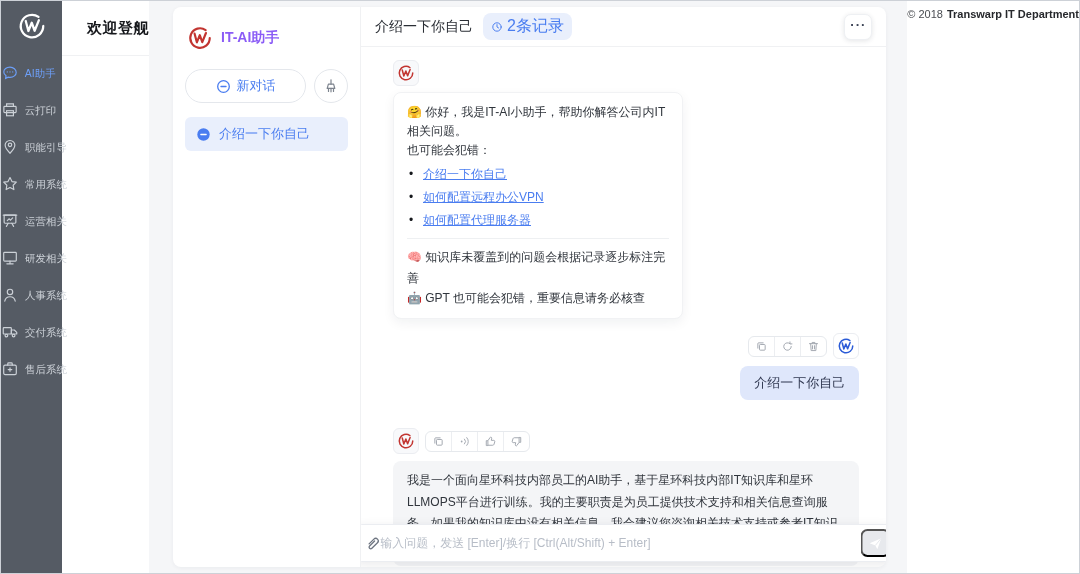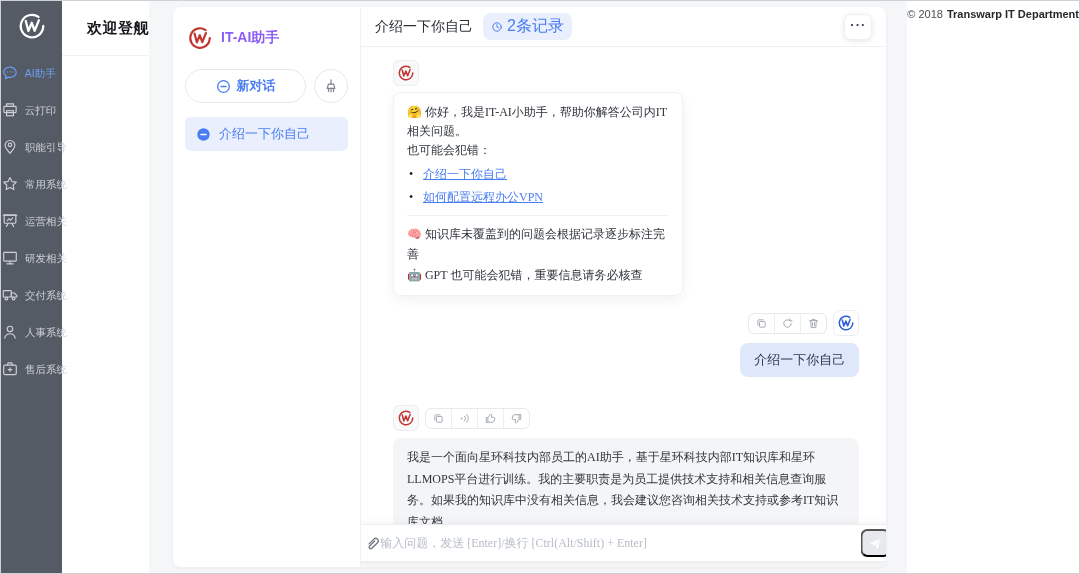--- a/index.html
+++ b/index.html
@@ -29,40 +29,40 @@
   .card { height:100%; background:#fff; border-radius:8px; box-shadow:0 1px 4px rgba(20,30,50,.05);
           display:flex; overflow:hidden; }
 
   
   .convo-panel { width:188px; border-right:1px solid #f0f1f3; padding:16px 12px 0; flex-shrink:0; }
   .brand { display:flex; align-items:center; gap:8px; padding:2px 2px 18px; }
   .brand .name { font-size:14px; font-weight:700; color:#8b5cf6; }
   .panel-actions { display:flex; align-items:center; gap:8px; }
   .new-chat-btn { flex:1; height:34px; border:1px solid #e4e7ec; border-radius:17px; background:#fff;
                   display:flex; align-items:center; justify-content:center; gap:6px;
-                  color:#4a7df0; font-size:13px; cursor:pointer;font-weight:bold; }
+                  color:#4a7df0; font-size:13px; cursor:pointer; }
   .broom-btn { width:34px; height:34px; border:1px solid #e4e7ec; border-radius:50%; background:#fff;
                display:flex; align-items:center; justify-content:center; color:#7d848e; cursor:pointer; }
   .convo-item { margin-top:14px; height:34px; background:#e9effc; border-radius:6px;
                 display:flex; align-items:center; gap:8px; padding:0 11px;
                 color:#4a7df0; font-size:13px; cursor:pointer; }
 
   
   .chat-area { flex:1; display:flex; flex-direction:column; position:relative; min-width:0; }
   .chat-header { height:40px; border-bottom:1px solid #f0f1f3; display:flex; align-items:center;
                  gap:10px; padding:0 14px; flex-shrink:0; }
   .chat-title { font-size:14px; color:#2a2e35; }
   .badge { display:inline-flex; align-items:center; gap:4px; background:#e9effc; color:#4a7df0;
            font-size:16px; padding:3px 8px; border-radius:8px; }
   .spacer { flex:1; }
   .more-btn { width:28px; height:26px; background:#fff; border:1px solid #eef0f3; border-radius:7px;
               box-shadow:0 1px 5px rgba(30,40,60,.12); color:#3a4254; font-weight:700; font-size:13px;
               display:flex; align-items:center; justify-content:center; letter-spacing:1px; cursor:pointer; padding-bottom:5px;}
 
-  .chat-body { flex:1; padding:13px 27px 0 32px; position:relative; overflow:hidden; font-size:12px;font-family:Liberation Serif, serif; }
+  .chat-body { flex:1; padding:13px 27px 0 32px; position:relative; overflow:hidden; font-size:12px; }
 
   .avatar { width:26px; height:26px; border-radius:6px; border:1px solid #ebedf1;
             display:flex; align-items:center; justify-content:center; flex-shrink:0; }
   .avatar.assistant { background:#f8f9fb; color:#c23531; }
   .avatar.user { background:#fff; color:#2b5bd7; }
 
   .welcome-bubble { margin-top:6px; width:290px; background:#fff; border:1px solid #f1f2f4; border-radius:8px;
                     box-shadow:0 4px 12px rgba(25,35,55,.06); padding:10px 13px;
                     color:#30353c; line-height:1.6; }
   .welcome-bubble ul { list-style:none; margin:3px 0 2px; }
@@ -172,38 +172,38 @@
       <svg width="18" height="18" viewBox="0 0 20 20" fill="none" stroke="currentColor" stroke-width="1.3" stroke-linecap="round">
         <rect x="3" y="3.8" width="14" height="9.7" rx="1"></rect>
           <path d="M10 13.5v3M6.5 16.5h7"></path>
       </svg>
     </span>
     <span class="lbl">研发相关</span>
   </div>
 
   <div class="side-item">
     <span>
+      <svg width="18" height="18" viewBox="0 0 20 20" fill="none" stroke="currentColor" stroke-width="1.3" stroke-linecap="round">
+        <circle cx="10" cy="6.6" r="3"></circle>
+          <path d="M4.2 16.8c.6-3.4 3-4.9 5.8-4.9s5.2 1.5 5.8 4.9"></path>
+      </svg>
+    </span>
+    <span class="lbl">人事系统</span>
+  </div>
+
+  <div class="side-item">
+    <span>
       <svg width="18" height="18" viewBox="0 0 20 20" fill="none" stroke="currentColor" stroke-width="1.3" stroke-linejoin="round">
         <rect x="2.5" y="5.2" width="9" height="7" rx=".8"></rect>
           <path d="M11.5 7.8h3.3l2.7 2.6v1.8h-6z"></path>
           <circle cx="6" cy="14" r="1.5"></circle>
           <circle cx="14" cy="14" r="1.5"></circle>
       </svg>
     </span>
     <span class="lbl">交付系统</span>
-  </div>
-
-  <div class="side-item">
-    <span>
-      <svg width="18" height="18" viewBox="0 0 20 20" fill="none" stroke="currentColor" stroke-width="1.3" stroke-linecap="round">
-        <circle cx="10" cy="6.6" r="3"></circle>
-          <path d="M4.2 16.8c.6-3.4 3-4.9 5.8-4.9s5.2 1.5 5.8 4.9"></path>
-      </svg>
-    </span>
-    <span class="lbl">人事系统</span>
   </div>
 
   <div class="side-item">
     <span>
       <svg width="18" height="18" viewBox="0 0 20 20" fill="none" stroke="currentColor" stroke-width="1.3" stroke-linecap="round">
         <rect x="3" y="5.6" width="14" height="10.6" rx="1.5"></rect>
           <path d="M7.5 5.6V4.2a1 1 0 011-1h3a1 1 0 011 1v1.4M10 8.6v4M8 10.6h4"></path>
       </svg>
     </span>
     <span class="lbl">售后系统</span>
@@ -285,20 +285,21 @@
               <path d="M21 12a9 9 0 1 1-3.8-7.3"></path>
                 <path d="M7 8l2.1 8 2.7-6.6 2.3 6.4L17.5 7.4"></path>
             </svg>
           </div>
           <div class="welcome-bubble">
             <div>🤗 你好，我是IT-AI小助手，帮助你解答公司内IT相关问题。</div>
             <div>也可能会犯错：</div>
             <ul>
               <li><a>介绍一下你自己</a></li>
               <li><a>如何配置远程办公VPN</a></li>
+              <li><a>如何配置代理服务器</a></li>
             </ul>
             <hr class="welcome-divider">
             <div class="note-line">🧠 知识库未覆盖到的问题会根据记录逐步标注完善</div>
             <div class="note-line">🤖 GPT 也可能会犯错，重要信息请务必核查</div>
           </div>
 
           <div class="user-block">
             <div class="row">
               <span class="action-group">
                 <span class="act">

